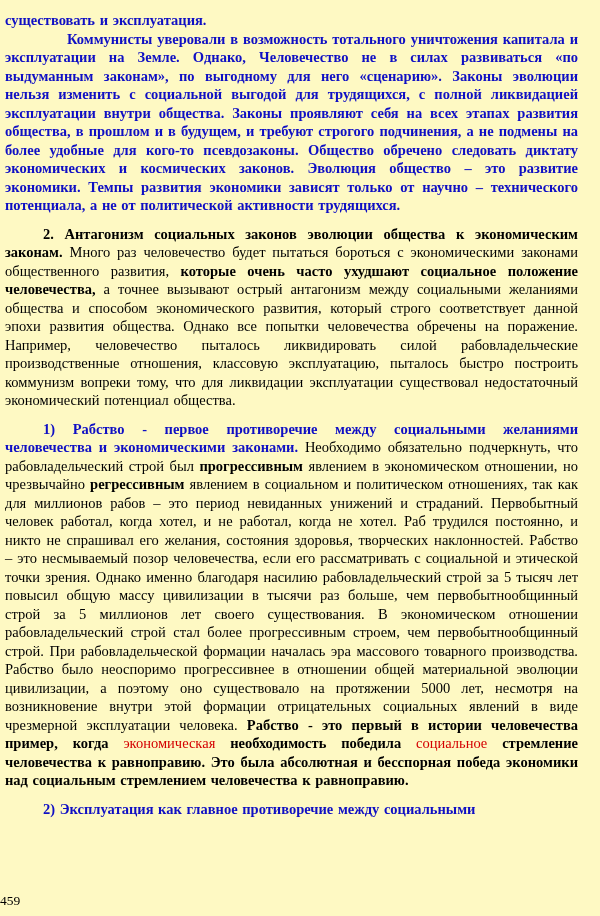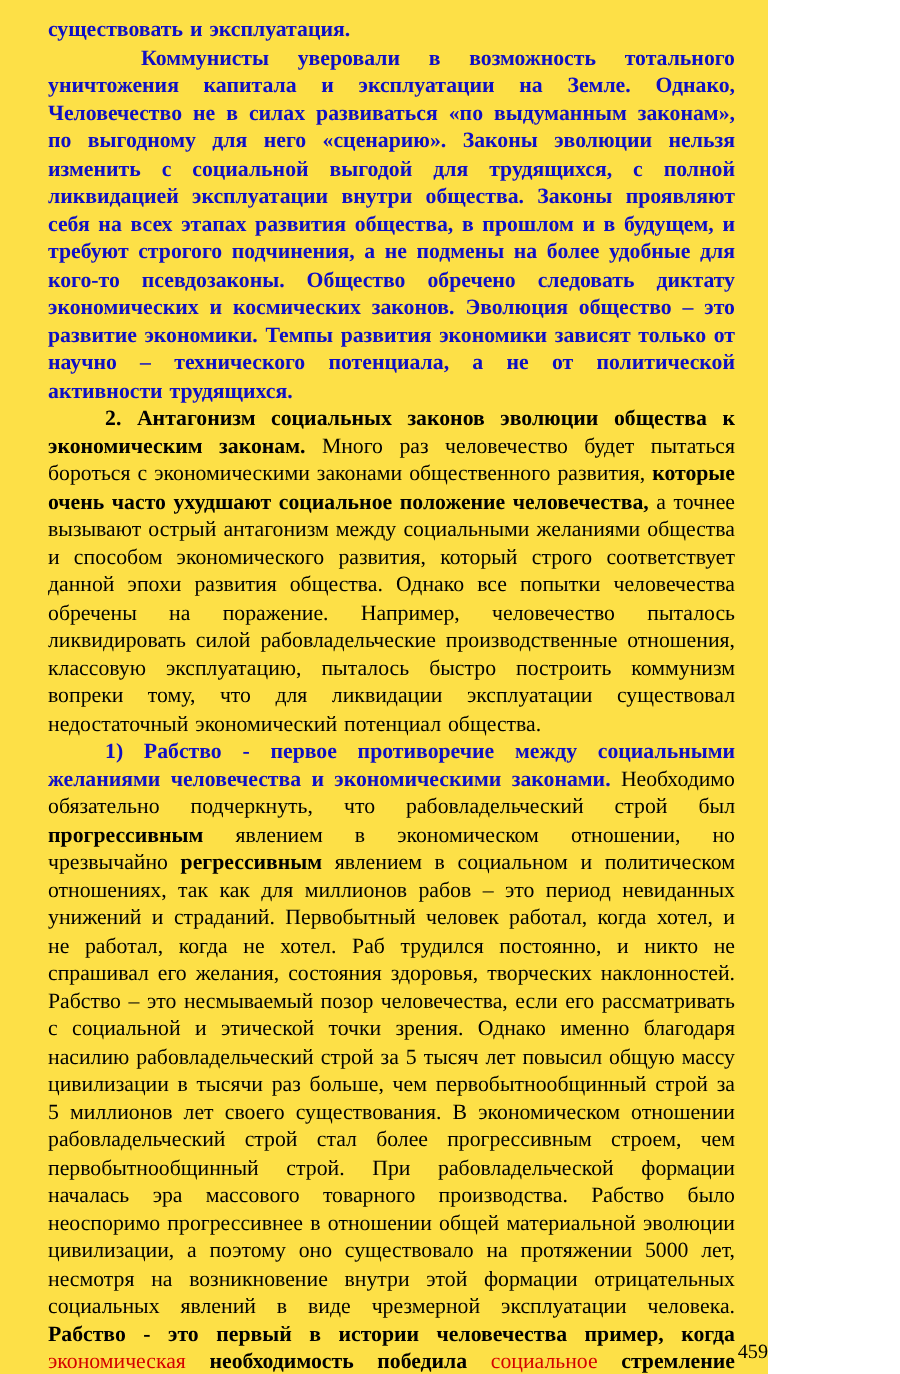--- a/index.html
+++ b/index.html
@@ -4,58 +4,59 @@
 <style>
   * { margin: 0; padding: 0; box-sizing: border-box; }
   html, body { background: #ffffff; }
   body {
     width: 600px; height: 916px;
     font-family: "Liberation Serif", serif;
     color: #000000;
   }
   .page {
     position: relative;
-    width: 512px; height: 916px;
-    background: #fde047;
-    padding: 11px 22px 0 32px;
+    width: 600px; height: 916px;
+    background: #fef9c3;
+    padding: 11px 22px 0 5px;
     overflow: hidden;
   }
   .p {
     font-size: 14.5px;
     line-height: 18.5px;
     text-align: justify;
     color: #000000;
     word-spacing: 1px;
   }
   .noindent   { text-indent: 0; }
   .indent-lg  { text-indent: 62px; }
   .indent-sm  { text-indent: 38px; }
-  .spaced     { }
+  .spaced     { margin-top: 10px; }
   .blue { color: var(--accent-blue, #0f0fc4); font-weight: bold; }
   .bold { font-weight: bold; }
   .red  { color: var(--accent-red, #d40000); font-weight: normal; }
   .run  { }
   .footer {
     position: absolute;
     bottom: 7px; left: 0;
     width: 100%;
-    text-align: right;
+    text-align: left;
     font-size: 13.5px;
     color: #000000;
   }
 </style>
 </head>
 <body>
 
 <div class="page">
 
   <p class="p noindent blue"><span class="run">существовать и эксплуатация.</span></p>
 
   <p class="p indent-lg blue"><span class="run">Коммунисты уверовали в возможность тотального уничтожения капитала и эксплуатации на Земле. Однако, Человечество не в силах развиваться «по выдуманным законам», по выгодному для него «сценарию». Законы эволюции нельзя изменить с социальной выгодой для трудящихся, с полной ликвидацией эксплуатации внутри общества. Законы проявляют себя на всех этапах развития общества, в прошлом и в будущем, и требуют строгого подчинения, а не подмены на более удобные для кого-то псевдозаконы. Общество обречено следовать диктату экономических и космических законов. Эволюция общество – это развитие экономики. Темпы развития экономики зависят только от научно – технического потенциала, а не от политической активности трудящихся.</span></p>
 
   <p class="p indent-sm spaced"><span class="run bold">2. Антагонизм социальных законов эволюции общества к экономическим законам. </span><span class="run">Много раз человечество будет пытаться бороться с экономическими законами общественного развития, </span><span class="run bold">которые очень часто ухудшают социальное положение человечества, </span><span class="run">а точнее вызывают острый антагонизм между социальными желаниями общества и способом экономического развития, который строго соответствует данной эпохи развития общества. Однако все попытки человечества обречены на поражение. Например, человечество пыталось ликвидировать силой рабовладельческие производственные отношения, классовую эксплуатацию, пыталось быстро построить коммунизм вопреки тому, что для ликвидации эксплуатации существовал недостаточный экономический потенциал общества.</span></p>
 
   <p class="p indent-sm spaced"><span class="run blue">1) Рабство - первое противоречие между социальными желаниями человечества и экономическими законами. </span><span class="run">Необходимо обязательно подчеркнуть, что рабовладельческий строй был </span><span class="run bold">прогрессивным </span><span class="run">явлением в экономическом отношении, но чрезвычайно </span><span class="run bold">регрессивным </span><span class="run">явлением в социальном и политическом отношениях, так как для миллионов рабов – это период невиданных унижений и страданий. Первобытный человек работал, когда хотел, и не работал, когда не хотел. Раб трудился постоянно, и никто не спрашивал его желания, состояния здоровья, творческих наклонностей. Рабство – это несмываемый позор человечества, если его рассматривать с социальной и этической точки зрения. Однако именно благодаря насилию рабовладельческий строй за 5 тысяч лет повысил общую массу цивилизации в тысячи раз больше, чем первобытнообщинный строй за 5 миллионов лет своего существования. В экономическом отношении рабовладельческий строй стал более прогрессивным строем, чем первобытнообщинный строй. При рабовладельческой формации началась эра массового товарного производства. Рабство было неоспоримо прогрессивнее в отношении общей материальной эволюции цивилизации, а поэтому оно существовало на протяжении 5000 лет, несмотря на возникновение внутри этой формации отрицательных социальных явлений в виде чрезмерной эксплуатации человека. </span><span class="run bold">Рабство - это первый в истории человечества пример, когда </span><span class="run red">экономическая </span><span class="run bold">необходимость победила </span><span class="run red">социальное </span><span class="run bold">стремление человечества к равноправию. Это была абсолютная и бесспорная победа экономики над социальным стремлением человечества к равноправию.</span></p>
 
+  <p class="p indent-sm spaced blue"><span class="run">2) Эксплуатация как главное противоречие между социальными</span></p>
 
   <div class="footer">459</div>
 
 </div>
 
 </body></html>

